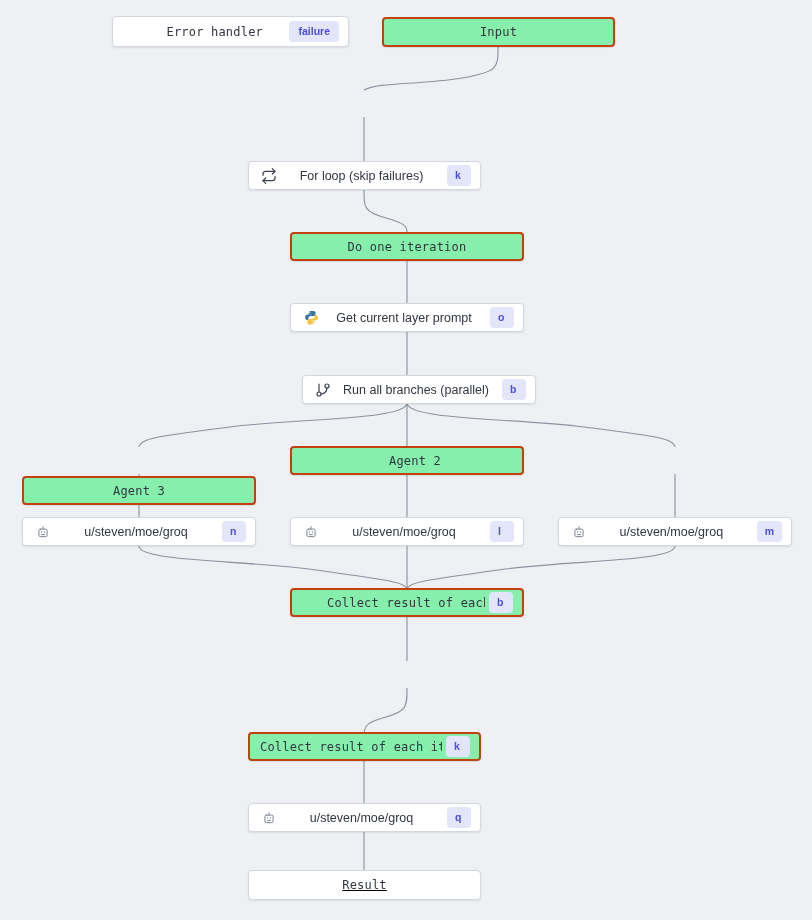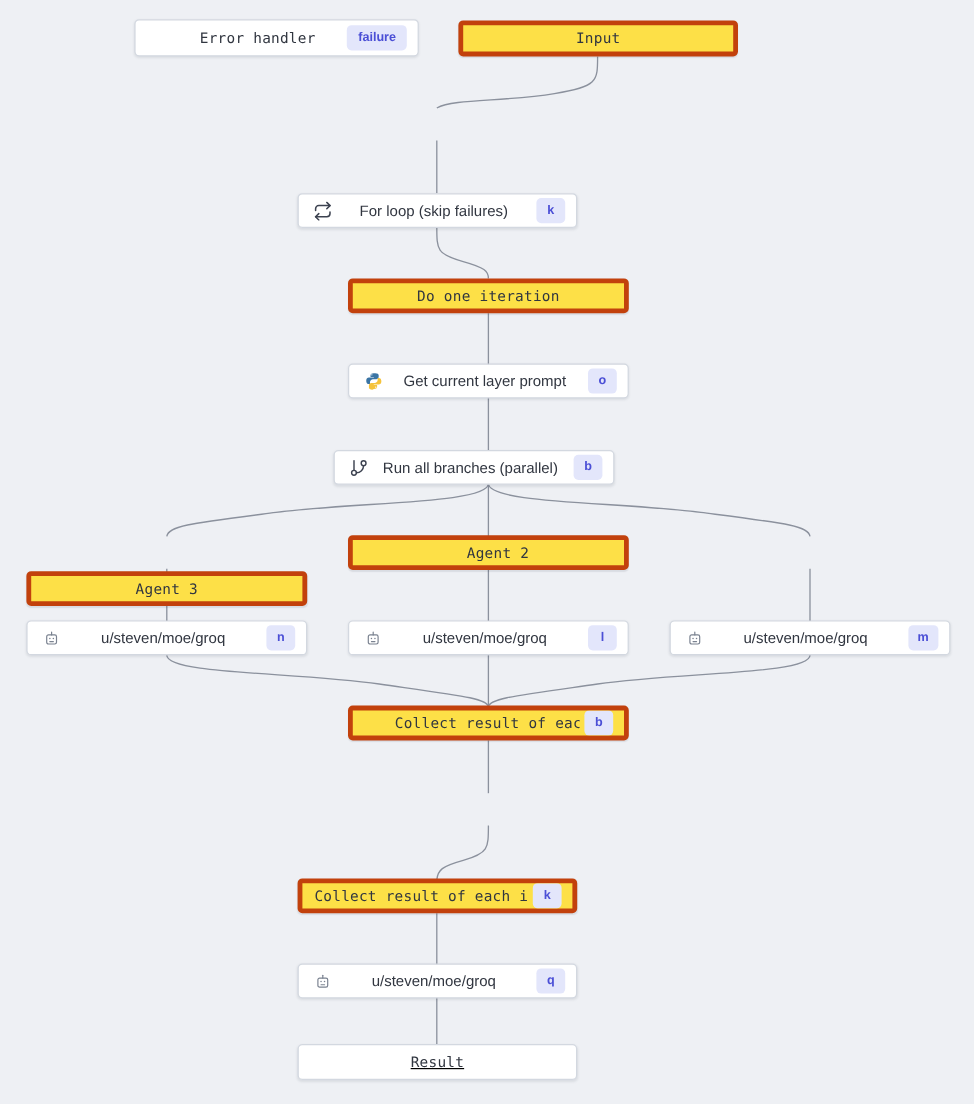--- a/index.html
+++ b/index.html
@@ -32,22 +32,22 @@
     position: absolute;
     box-sizing: border-box;
     display: flex;
     align-items: center;
     border-radius: 4px;
     overflow: hidden;
     white-space: nowrap;
   }
   
   .node.grey {
-    background: #fde047;
-    border: 4px solid #c2410c;
+    background: #86efac;
+    border: 2px solid #c2410c;
     box-shadow: 0 1px 1px rgba(40,50,70,0.10);
   }
   
   .node.white {
     background: #ffffff;
     border: 1px solid #d3d8e0;
     box-shadow: 0 1px 2px rgba(40,50,70,0.10);
   }
   .node-icon {
     flex: 0 0 auto;
@@ -84,21 +84,21 @@
     margin-right: 9px;
     margin-left: 4px;
     background: #e3e6fb;
     color: #4b4fd6;
     font-family: "Liberation Sans", sans-serif;
     font-weight: bold;
     font-size: 10.5px;
     line-height: 1;
     padding: 5px 8px;
     border-radius: 4px;
-    text-align: center;
+    text-align: left;
     min-width: 8px;
   }
   .badge.wide { padding: 5px 9px; }
   .spacer { flex: 0 0 auto; width: 31px; }
 </style>
 </head>
 <body>
 
 <div id="canvas">
 
@@ -169,21 +169,21 @@
     <span class="node-icon">
       <svg width="15" height="15" viewBox="0 0 24 24">
         <path d="M11.9 1.5c-2.6 0-4.3.9-4.3 2.9v2.2h4.5v.7H5.5c-2 0-3.6 1.3-3.6 4.3s1.4 4.5 3.4 4.5h1.6v-2.6c0-2.2 1.9-4 4-4h4.4c1.8 0 3.2-1.5 3.2-3.3V4.4c0-1.9-1.6-2.9-4.6-2.9zm-2.5 1.4c.5 0 .9.4.9.9s-.4.9-.9.9-.9-.4-.9-.9.4-.9.9-.9z" fill="#3a74a4"></path>
         <path d="M12.1 22.5c2.6 0 4.3-.9 4.3-2.9v-2.2h-4.5v-.7h6.6c2 0 3.6-1.3 3.6-4.3s-1.4-4.5-3.4-4.5h-1.6v2.6c0 2.2-1.9 4-4 4H8.7c-1.8 0-3.2 1.5-3.2 3.3v2.8c0 1.9 1.6 2.9 4.6 2.9zm2.5-1.4c-.5 0-.9-.4-.9-.9s.4-.9.9-.9.9.4.9.9-.4.9-.9.9z" fill="#f5c33c"></path>
       </svg>
     </span>
     <span class="node-label">Get current layer prompt</span>
     <span class="badge">o</span>
   </div>
 
-  <div class="node white sans has-icon" style="left:278px; top:375px; width:234px; height:29px;">
+  <div class="node white sans has-icon" style="left:302px; top:375px; width:234px; height:29px;">
     <span class="node-icon">
       <svg width="16" height="16" viewBox="0 0 24 24" fill="none" stroke="#3c4250" stroke-width="1.8" stroke-linecap="round" stroke-linejoin="round">
         <path d="M6 3v12"></path>
         <circle cx="18" cy="6" r="3"></circle>
         <circle cx="6" cy="18" r="3"></circle>
         <path d="M18 9a9 9 0 0 1-9 9"></path>
       </svg>
     </span>
     <span class="node-label">Run all branches (parallel)</span>
     <span class="badge">b</span>

